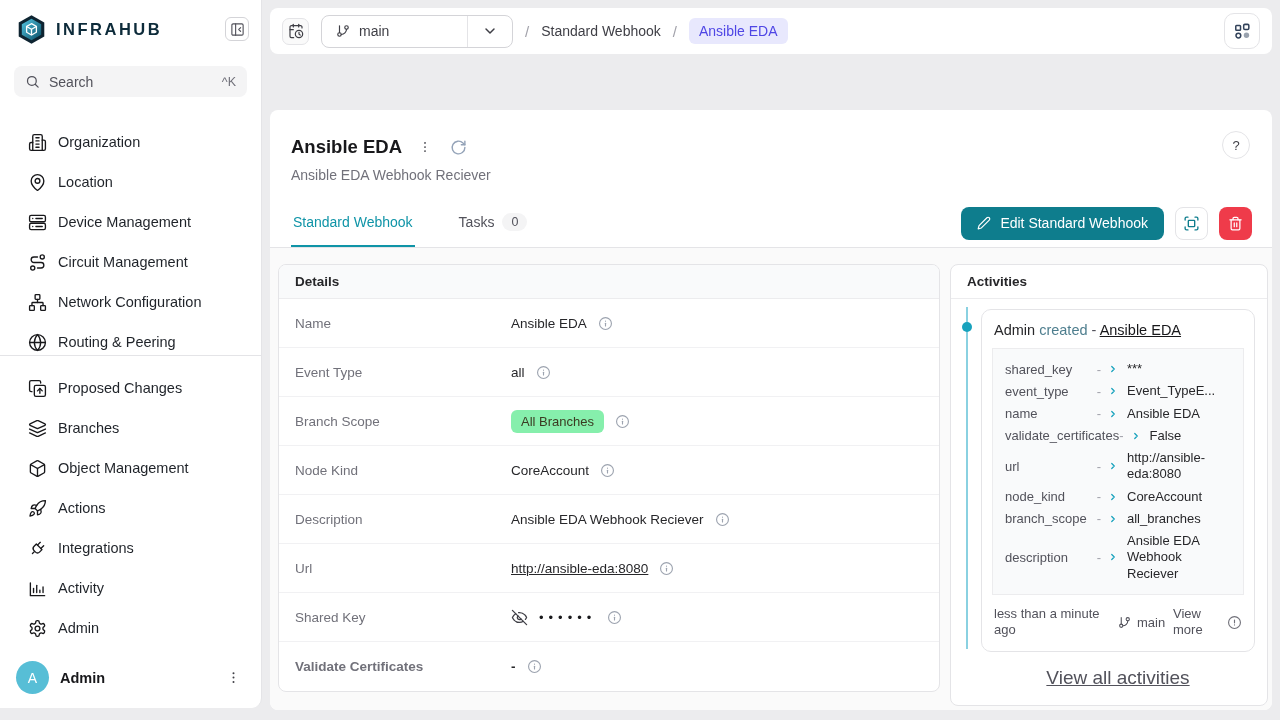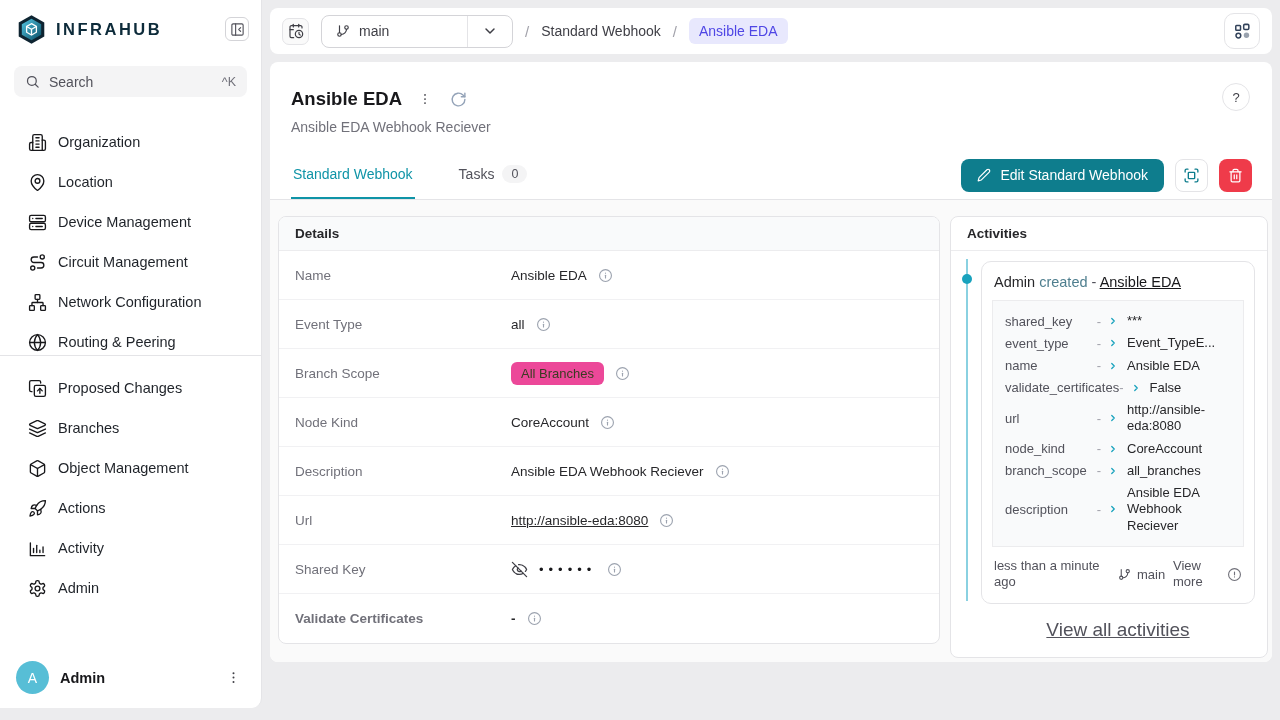--- a/index.html
+++ b/index.html
@@ -26,21 +26,21 @@
   .nav-icon { width:19px; height:19px; color:#18181b; flex:none; }
   .sb-divider { border:none; border-top:1px solid #e4e4e7; margin:0; }
   .nav-static { padding-top:12px; }
   .sb-footer { margin-top:auto; padding:12px 16px 14px 16px; display:flex; align-items:center; gap:11px; }
   .avatar { width:33px; height:33px; border-radius:50%; background:#57bed6; color:#fff; font-size:14px;
             display:flex; align-items:center; justify-content:center; }
   .user-name { font-size:14.5px; font-weight:700; color:#18181b; }
   .kebab-btn { margin-left:auto; border:none; background:none; color:#3f3f46; cursor:pointer; padding:4px; }
 
   
-  .main { flex:1; padding:8px 8px 0 8px; display:flex; flex-direction:column; min-width:0; }
+  .main { flex:1; padding:8px 8px 0 8px; display:flex; flex-direction:column; min-width:0;gap:48px; }
 
   .topbar { height:46px; background:#fff; border-radius:8px; display:flex; align-items:center;
             gap:12px; padding:0 12px; flex:none; }
   .icon-btn-sm { width:27px; height:27px; border:1px solid #e4e4e7; border-radius:7px; background:#fafafa;
                  display:flex; align-items:center; justify-content:center; color:#3f3f46; cursor:pointer; flex:none; }
   .branch-select { height:33px; border:1px solid #d4d4d8; border-radius:8px; background:#fff;
                    display:flex; align-items:stretch; cursor:pointer; }
   .branch-main { display:flex; align-items:center; gap:9px; padding:0 14px; width:145px; color:#3f3f46; font-size:14px; }
   .branch-caret { width:45px; border-left:1px solid #e4e4e7; display:flex; align-items:center; justify-content:center; color:#3f3f46; }
   .crumb-sep { color:#a1a1aa; font-size:15px; }
@@ -79,21 +79,21 @@
 
   
   .details-card { width:662px; flex:none; background:#fff; border:1px solid #e4e4e7; border-radius:8px;
                   overflow:hidden; align-self:flex-start; }
   .details-head { background:#f9fafb; border-bottom:1px solid #ececee; padding:9px 16px;
                   font-size:13.5px; font-weight:700; color:#27272a; }
   .d-row { height:49px; display:flex; align-items:center; padding:0 16px; border-bottom:1px solid #f1f1f3; }
   .d-row:last-child { border-bottom:none;font-weight:bold; }
   .d-label { width:216px; flex:none; font-size:13.5px; color:#71717a; }
   .d-value { display:flex; align-items:center; gap:11px; font-size:13.5px; color:#27272a; }
-  .badge-yellow { background:#ec4899; color:#3b3b22; border-radius:6px; padding:4px 10px; font-size:13px; }
+  .badge-yellow { background:#86efac; color:#3b3b22; border-radius:6px; padding:4px 10px; font-size:13px; }
   .d-link { color:#27272a; text-decoration:underline; cursor:pointer; }
   .dots { letter-spacing:5px; font-size:13px; color:#18181b; }
   .info-ic { color:#9ca3af; cursor:pointer; display:flex; }
   .eye-btn { border:none; background:none; color:#3f3f46; cursor:pointer; padding:0; display:flex; }
 
   
   .activities { flex:1; background:#fff; border:1px solid #e4e4e7; border-radius:8px;
                 align-self:flex-start; overflow:hidden; }
   .act-head { padding:9px 16px; border-bottom:1px solid #ececee; font-size:13.5px; font-weight:700; color:#27272a; }
   .act-body { position:relative; padding:10px 12px 0 30px; }
@@ -273,20 +273,33 @@
       <div class="nav-item">
         <span class="nav-icon">
           <svg width="19" height="19" viewBox="0 0 24 24" fill="none" stroke="currentColor" stroke-width="1.7" stroke-linecap="round" stroke-linejoin="round">
             <path d="M4.5 16.5c-1.5 1.26-2 5-2 5s3.74-.5 5-2c.71-.84.7-2.13-.09-2.91a2.18 2.18 0 0 0-2.91-.09z"></path>
               <path d="m12 15-3-3a22 22 0 0 1 2-3.95A12.88 12.88 0 0 1 22 2c0 2.72-.78 7.5-6 11a22.35 22.35 0 0 1-4 2z"></path>
               <path d="M9 12H4s.55-3.03 2-4c1.62-1.08 5 0 5 0"></path>
               <path d="M12 15v5s3.03-.55 4-2c1.08-1.62 0-5 0-5"></path>
           </svg>
         </span>
         <span>Actions</span>
+      </div>
+      <div class="nav-item">
+        <span class="nav-icon">
+          <svg width="19" height="19" viewBox="0 0 24 24" fill="none" stroke="currentColor" stroke-width="1.7" stroke-linecap="round" stroke-linejoin="round">
+            <g transform="rotate(45 12 12)">
+                <path d="M12 21v-3"></path>
+                <path d="M9 9V4"></path>
+                <path d="M15 9V4"></path>
+                <path d="M17 9v4a4 4 0 0 1-4 4h-2a4 4 0 0 1-4-4V9Z"></path>
+              </g>
+          </svg>
+        </span>
+        <span>Integrations</span>
       </div>
       <div class="nav-item">
         <span class="nav-icon">
           <svg width="19" height="19" viewBox="0 0 24 24" fill="none" stroke="currentColor" stroke-width="1.7" stroke-linecap="round" stroke-linejoin="round">
             <path d="M3 5v16h18"></path>
               <path d="M7 17v-5"></path>
               <path d="M11 17V8"></path>
               <path d="M15 17v-3"></path>
               <path d="M19 17v-7"></path>
           </svg>

